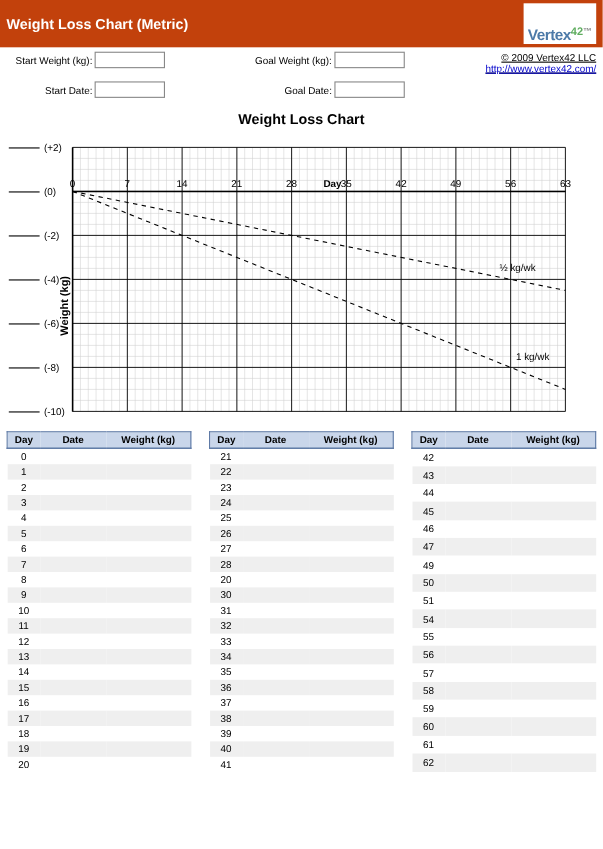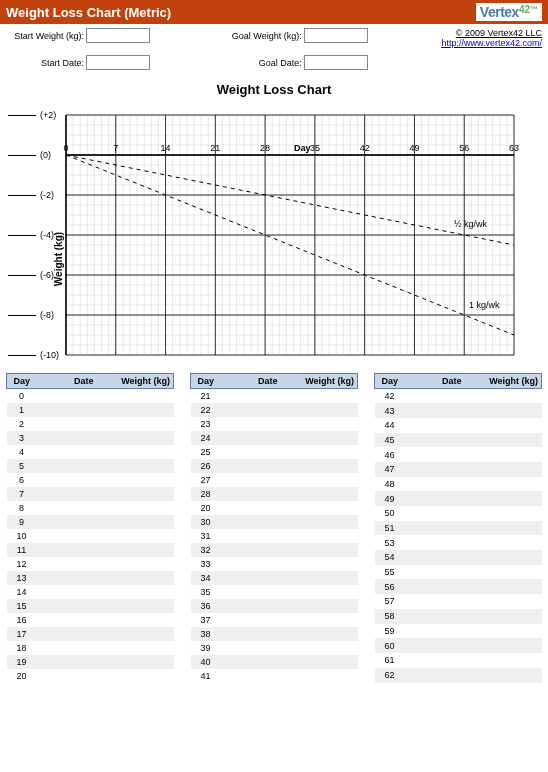--- a/index.html
+++ b/index.html
@@ -24,21 +24,21 @@
   }
   .logo-cell {
     background: #fff;
     font-family: Arial, sans-serif;
   }
   .logo {
     display: flex;
     align-items: baseline;
     gap: 0;
   }
-  .logo .v { font-size: 14px; color: #4d7aa8; font-weight: bold; letter-spacing: -0.5px;}
+  .logo .v { font-size: 14px; color: #4d7aa8; font-weight: bold; letter-spacing: -0.5px; margin-top: 19px;}
   .logo .e { font-size: 14px; color: #222; font-weight: bold; letter-spacing: -0.5px;}
   .logo .n { font-size: 10px; color: #5fad5f; font-weight: bold; position: relative; top:-4px;}
   .top-form {
     display: flex;
     justify-content: space-between;
     padding: 4px 6px;
     align-items: flex-start;
   }
   .form-pair {
     display: flex;
@@ -97,21 +97,21 @@
   table.log {
     border-collapse: collapse;
     width: 168px;
     font-size: 9px;
   }
   table.log thead th {
     background: #c9d6ea;
     color: #000;
     font-weight: bold;
     padding: 2px 3px;
-    text-align: right;
+    text-align: center;
     border-top: 1px solid #5f7aa6;
     border-bottom: 1px solid #5f7aa6;
   }
   table.log thead th:first-child { text-align: center; width: 30px; border-left:1px solid #5f7aa6;}
   table.log thead th:nth-child(2){ width:60px;}
   table.log thead th:last-child{ border-right:1px solid #5f7aa6;}
   table.log td {
     padding: 1px 3px;
     height: 14px;
   }
@@ -600,41 +600,31 @@
           <td>46</td>
           <td></td>
           <td></td>
         </tr>
         <tr>
           <td>47</td>
           <td></td>
           <td></td>
         </tr>
         <tr>
-          <td>48</td>
-          <td></td>
-          <td></td>
-        </tr>
-        <tr>
           <td>49</td>
           <td></td>
           <td></td>
         </tr>
         <tr>
           <td>50</td>
           <td></td>
           <td></td>
         </tr>
         <tr>
           <td>51</td>
-          <td></td>
-          <td></td>
-        </tr>
-        <tr>
-          <td>53</td>
           <td></td>
           <td></td>
         </tr>
         <tr>
           <td>54</td>
           <td></td>
           <td></td>
         </tr>
         <tr>
           <td>55</td>

